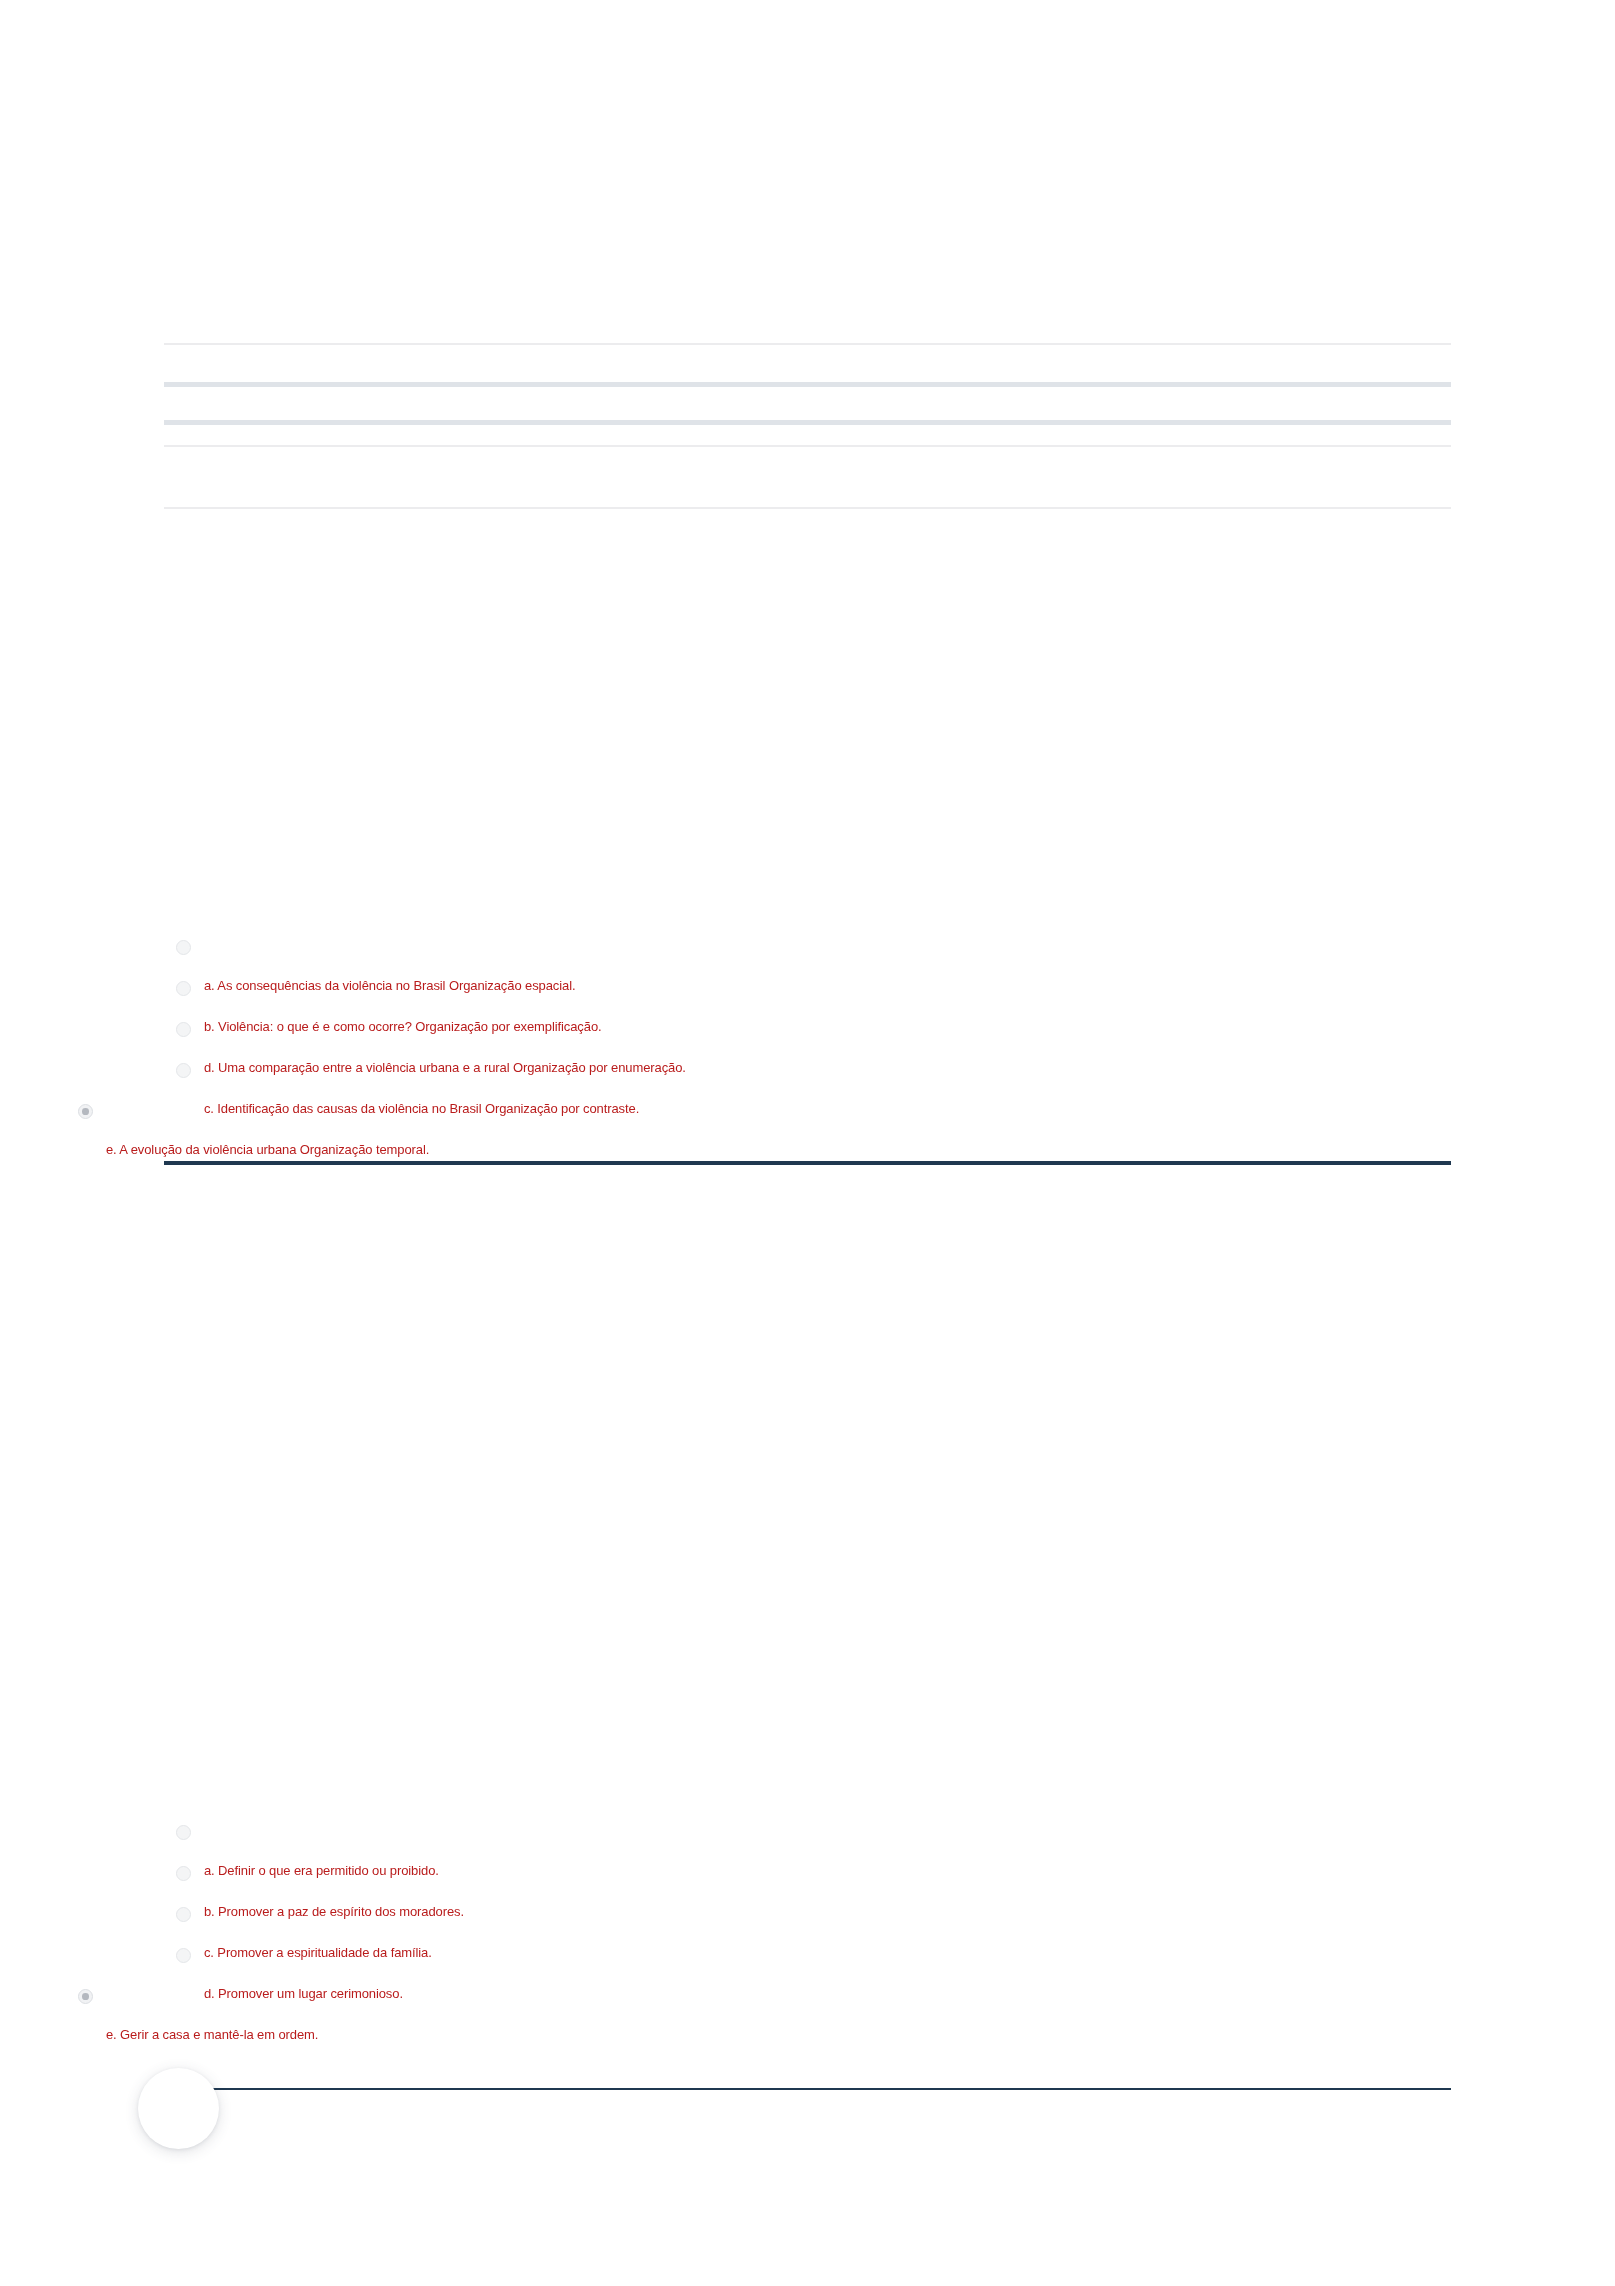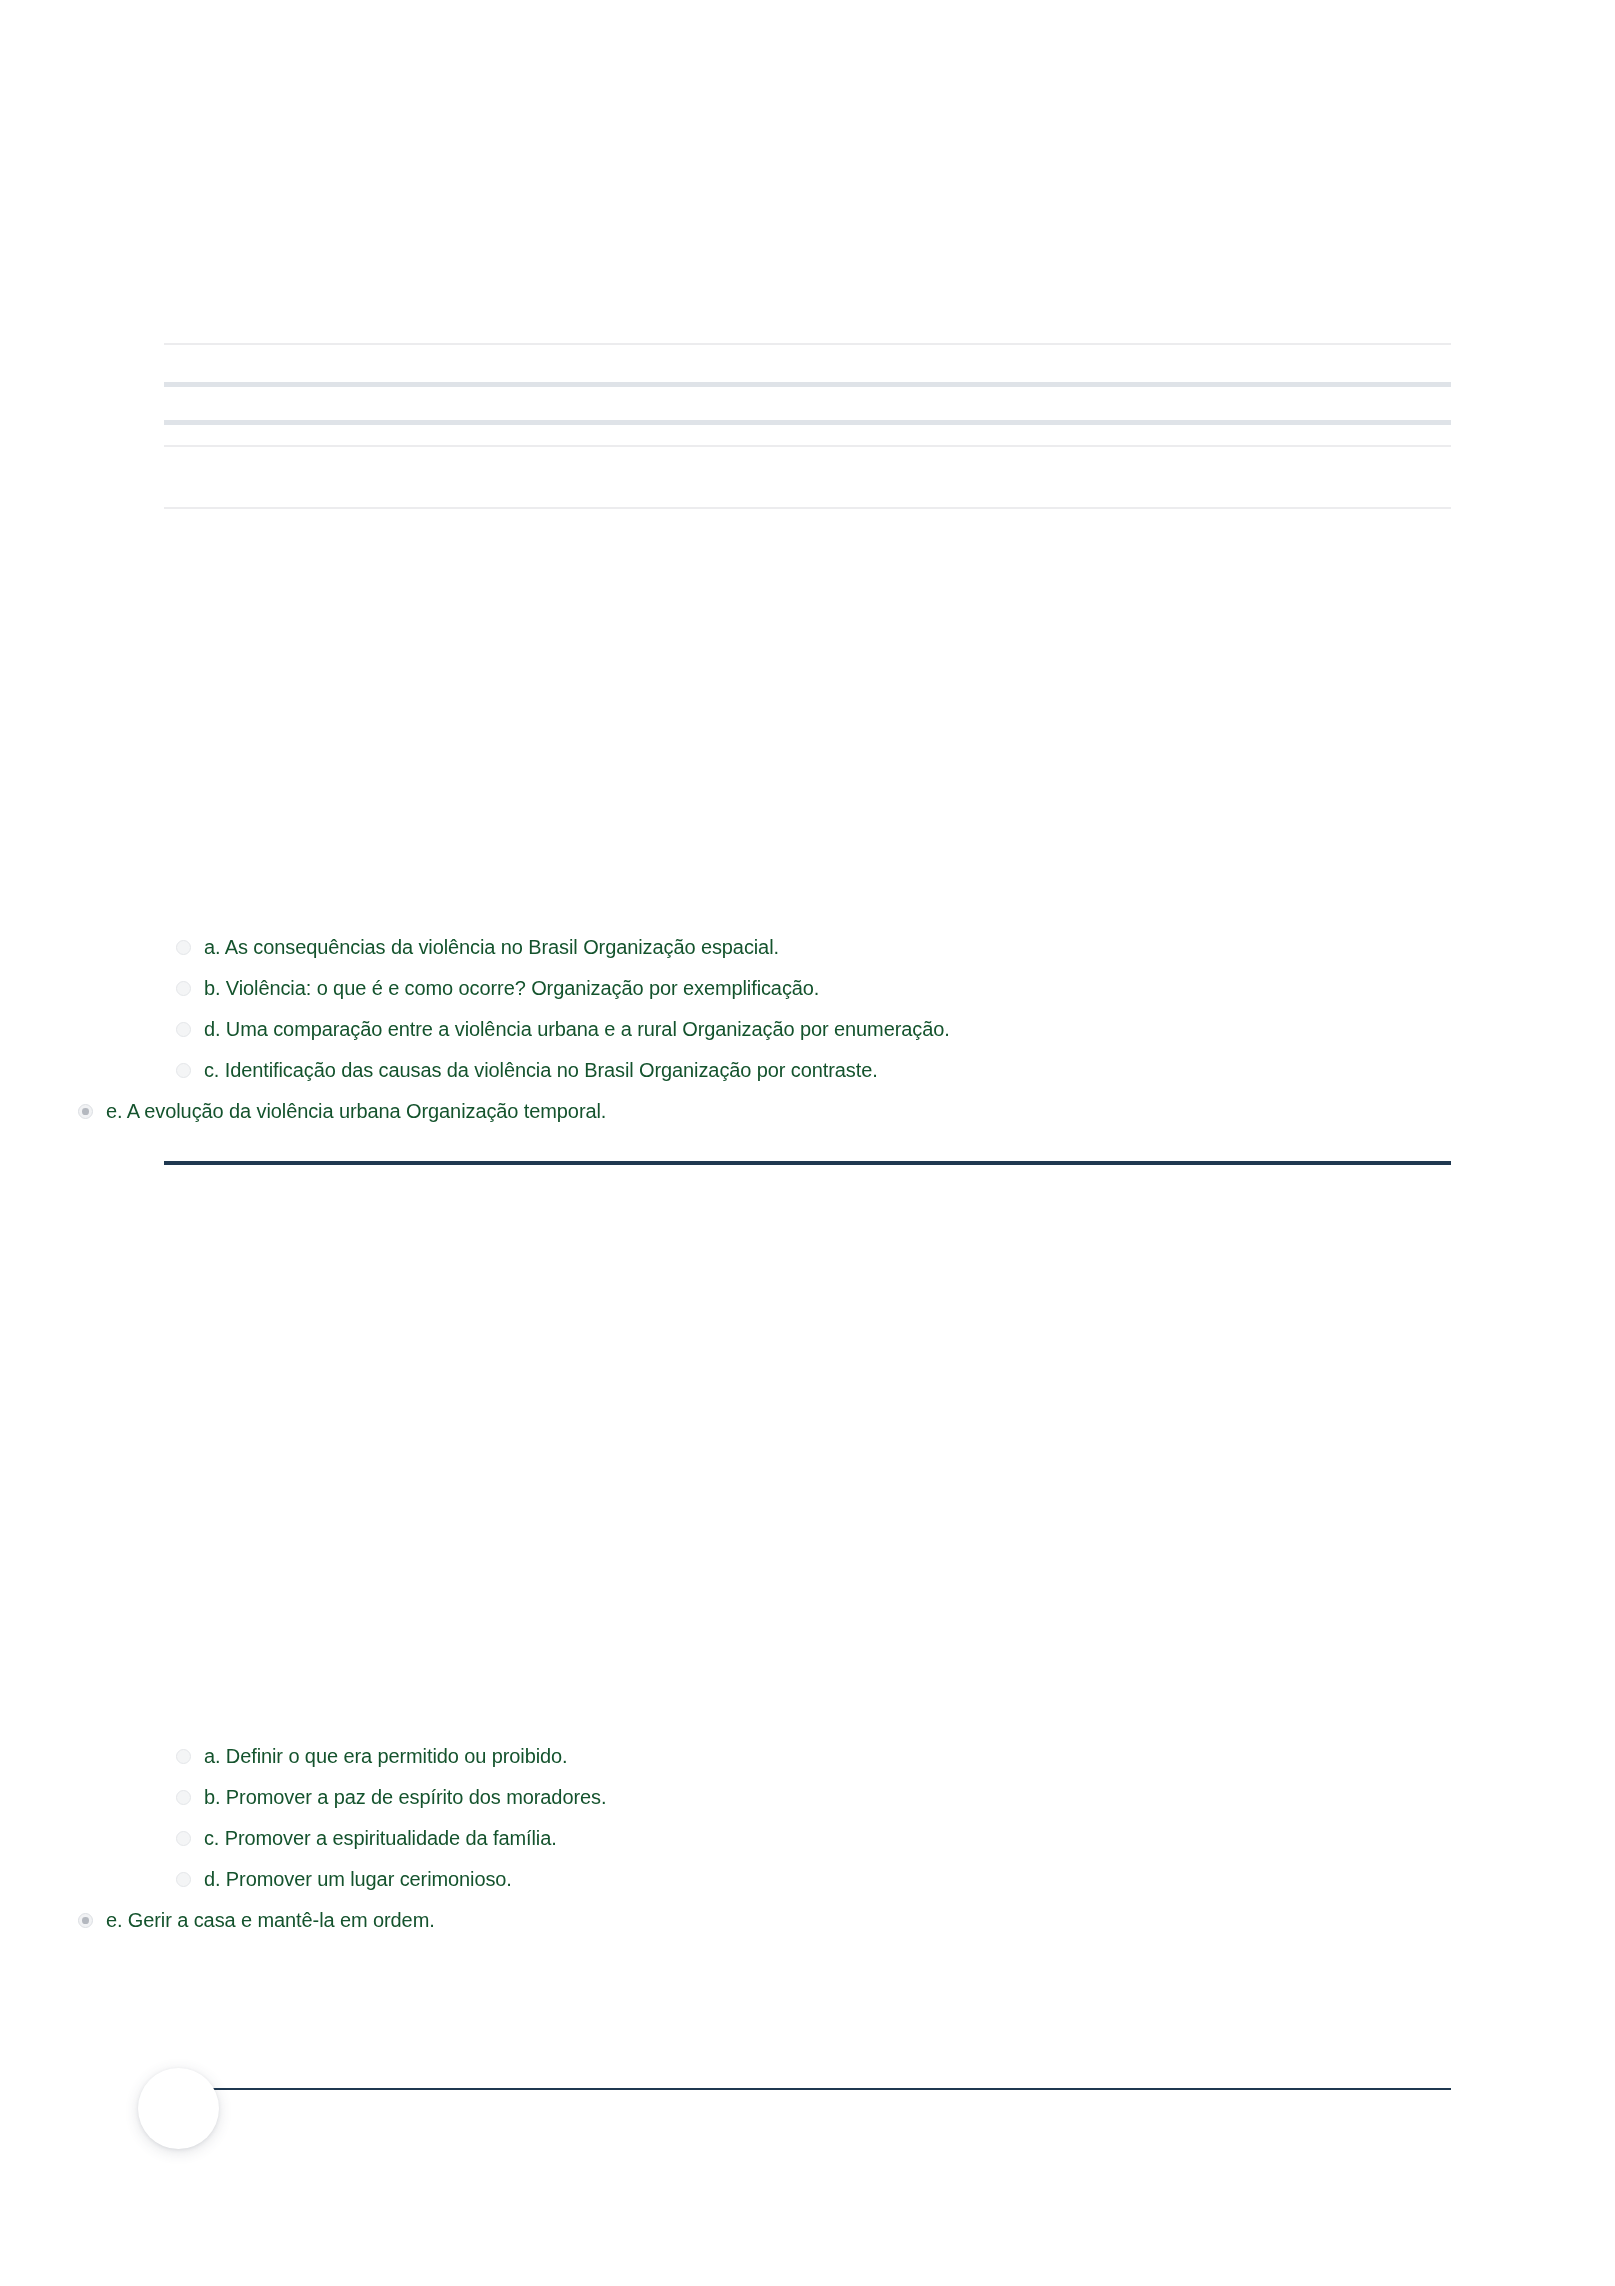--- a/index.html
+++ b/index.html
@@ -35,21 +35,21 @@
   .rule-4 { top: 445px; }
   .rule-5 { top: 507px; }
 
   
   .options {
     position: absolute;
     left: 0;
     width: 1616px;
   }
   .options.group-1 { top: 937px; }
-  .options.group-2 { top: 1746px; }
+  .options.group-2 { top: 1822px; }
 
   .option {
     position: relative;
     display: flex;
     align-items: flex-start;
     height: 41px;
     padding-left: 176px;
     box-sizing: border-box;
   }
   
@@ -79,25 +79,26 @@
     left: 3.4px;
     top: 3.4px;
     width: 6.7px;
     height: 6.7px;
     border-radius: 50%;
     background: #b4b8bf;
   }
 
   .option-label {
     margin-left: 12.5px;
-    font-size: 20px;
+    font-size: 13px;
     line-height: 21px;
-    color: #14532d;
+    color: #b91c1c;
     letter-spacing: -0.1px;
     white-space: nowrap;
+    margin-top: 38px;
   }
 
   
   .group-sep {
     position: absolute;
     left: 164px;
     width: 1287px;
   }
   .group-sep.strong {
     top: 1161px;

